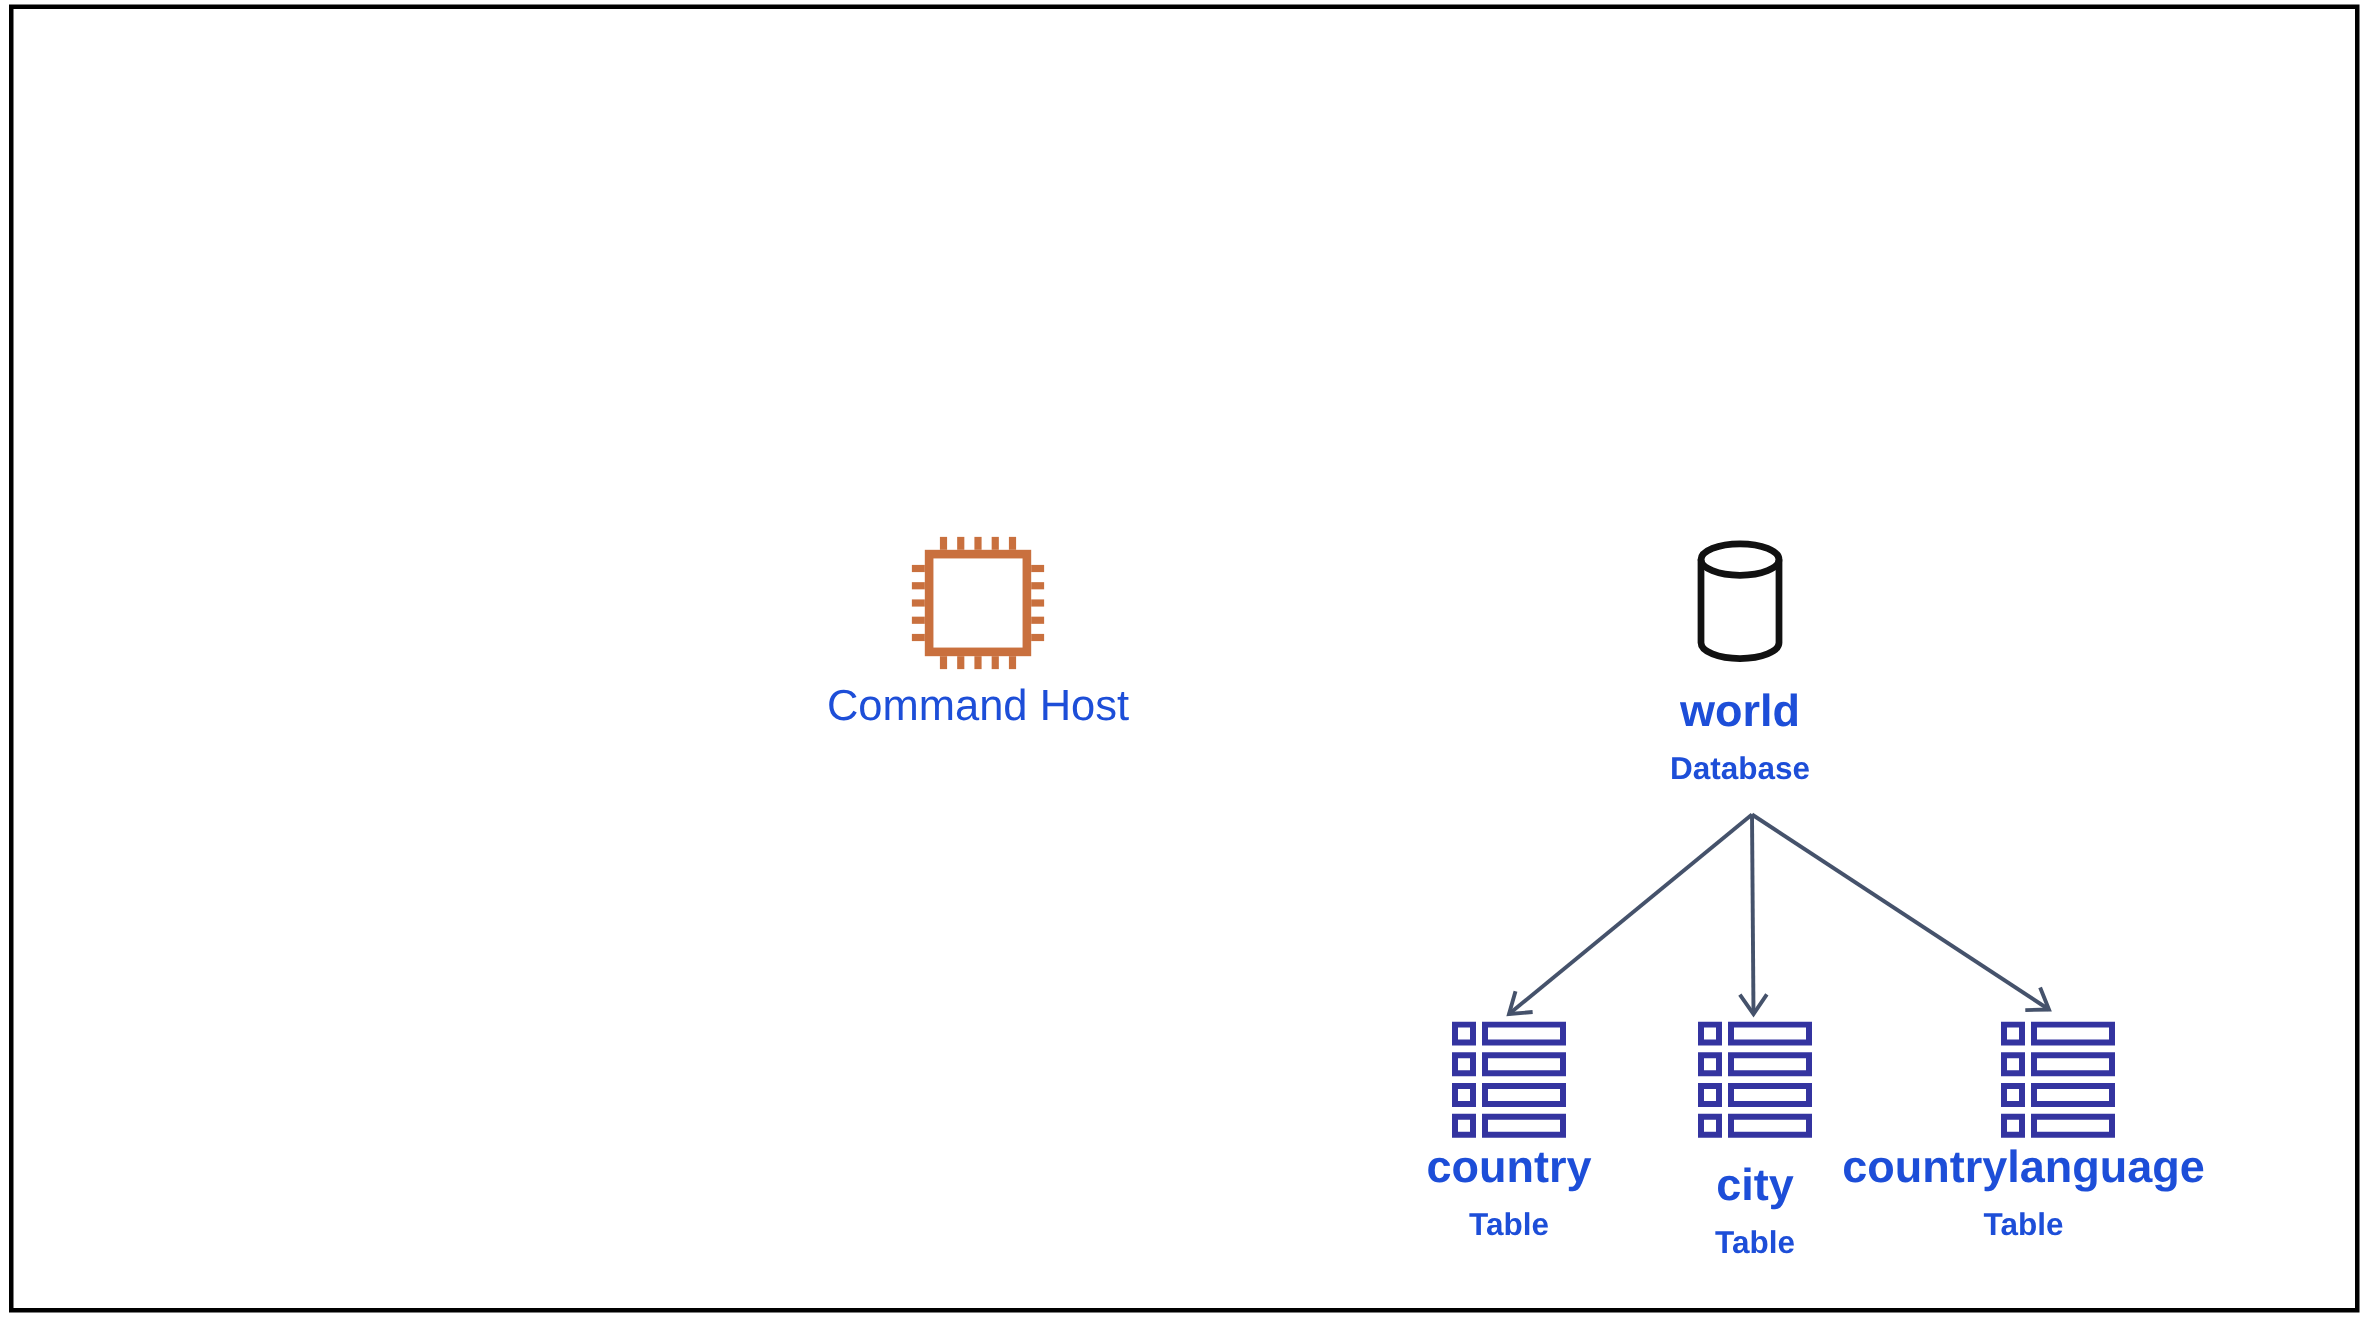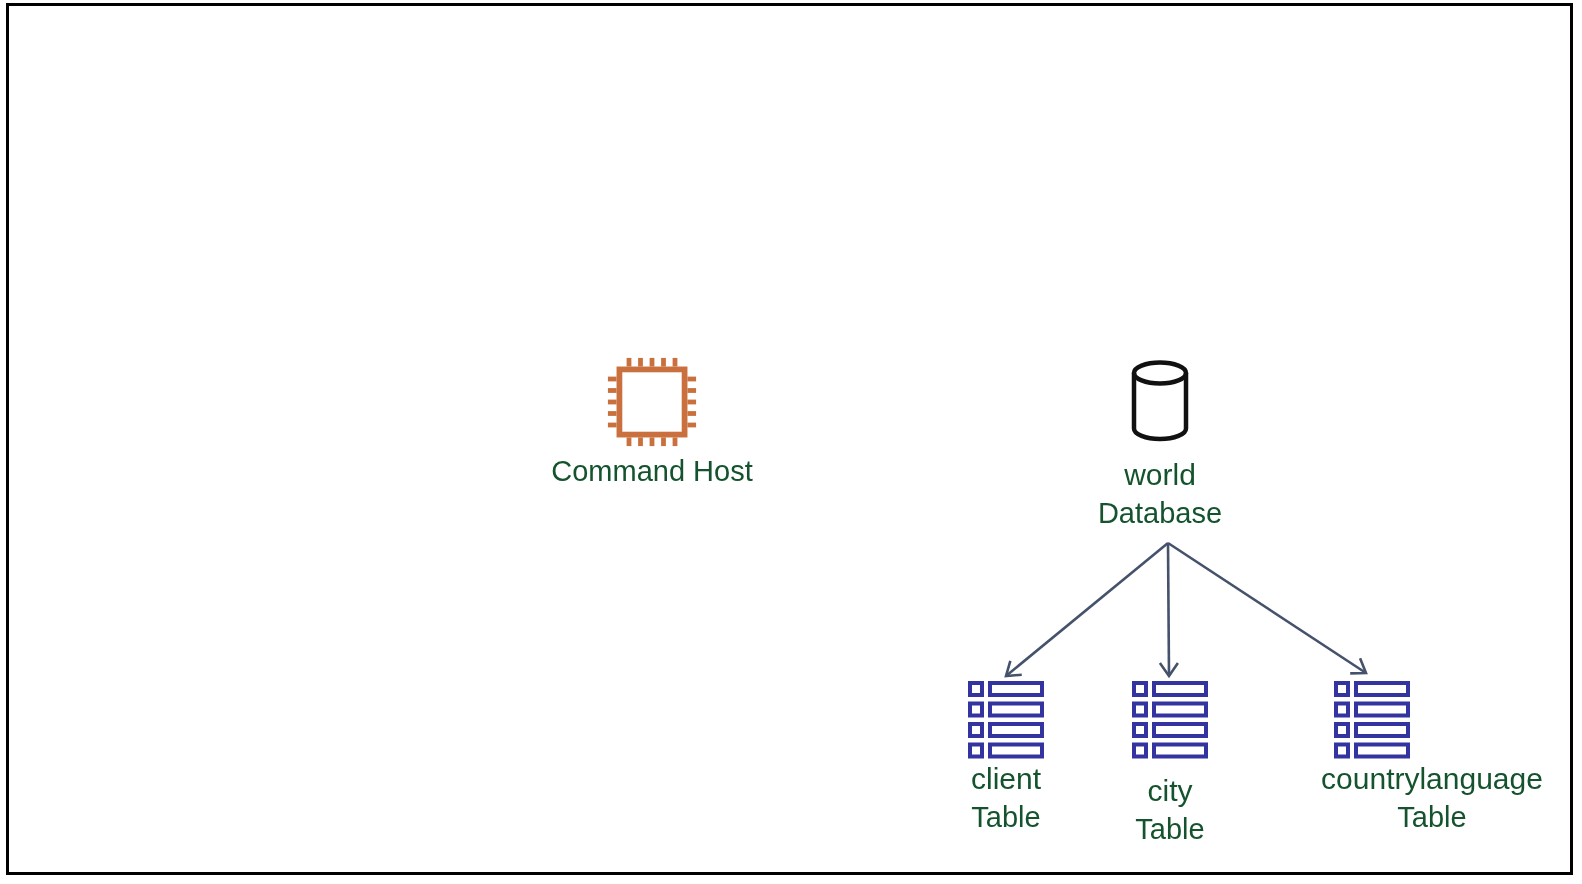--- a/index.html
+++ b/index.html
@@ -22,26 +22,26 @@
     width: 1567px;
     height: 872px;
     border: 3px solid #000000;
     box-sizing: border-box;
   }
   .abs { position: absolute; }
   .label-block {
     position: absolute;
     transform: translateX(-50%);
     text-align: center;
-    color: #14532d;
+    color: #1d4ed8;
     white-space: nowrap;
     line-height: 38px;
   }
-  .t-reg  { font-size: 29px; font-weight: 400; }
-  .t-bold { font-size: 30px; font-weight: 400; }
+  .t-reg  { font-size: 21px; font-weight: 700; }
+  .t-bold { font-size: 30px; font-weight: 700; }
   .cmd-label { font-size: 29px; font-weight: 400; }
   svg { display: block; }
 </style>
 </head>
 <body>
 
 <div class="canvas">
 
   <div class="frame"></div>
 
@@ -135,27 +135,27 @@
       <rect x="2" y="22.5" width="12" height="12"></rect>
         <rect x="22" y="22.5" width="52" height="12"></rect>
       <rect x="2" y="43" width="12" height="12"></rect>
         <rect x="22" y="43" width="52" height="12"></rect>
       <rect x="2" y="63.5" width="12" height="12"></rect>
         <rect x="22" y="63.5" width="52" height="12"></rect>
     </g>
   </svg>
 
   <div class="label-block" style="left:1006px; top:760px;">
-    <div class="t-bold">client</div>
+    <div class="t-bold">country</div>
     <div class="t-reg">Table</div>
   </div>
 
   <div class="label-block" style="left:1170px; top:760px;margin-top:12px;">
     <div class="t-bold">city</div>
     <div class="t-reg">Table</div>
   </div>
 
-  <div class="label-block" style="left:1432px; top:760px;">
+  <div class="label-block" style="left:1349px; top:760px;">
     <div class="t-bold">countrylanguage</div>
     <div class="t-reg">Table</div>
   </div>
 
 </div>
 
 </body></html>

